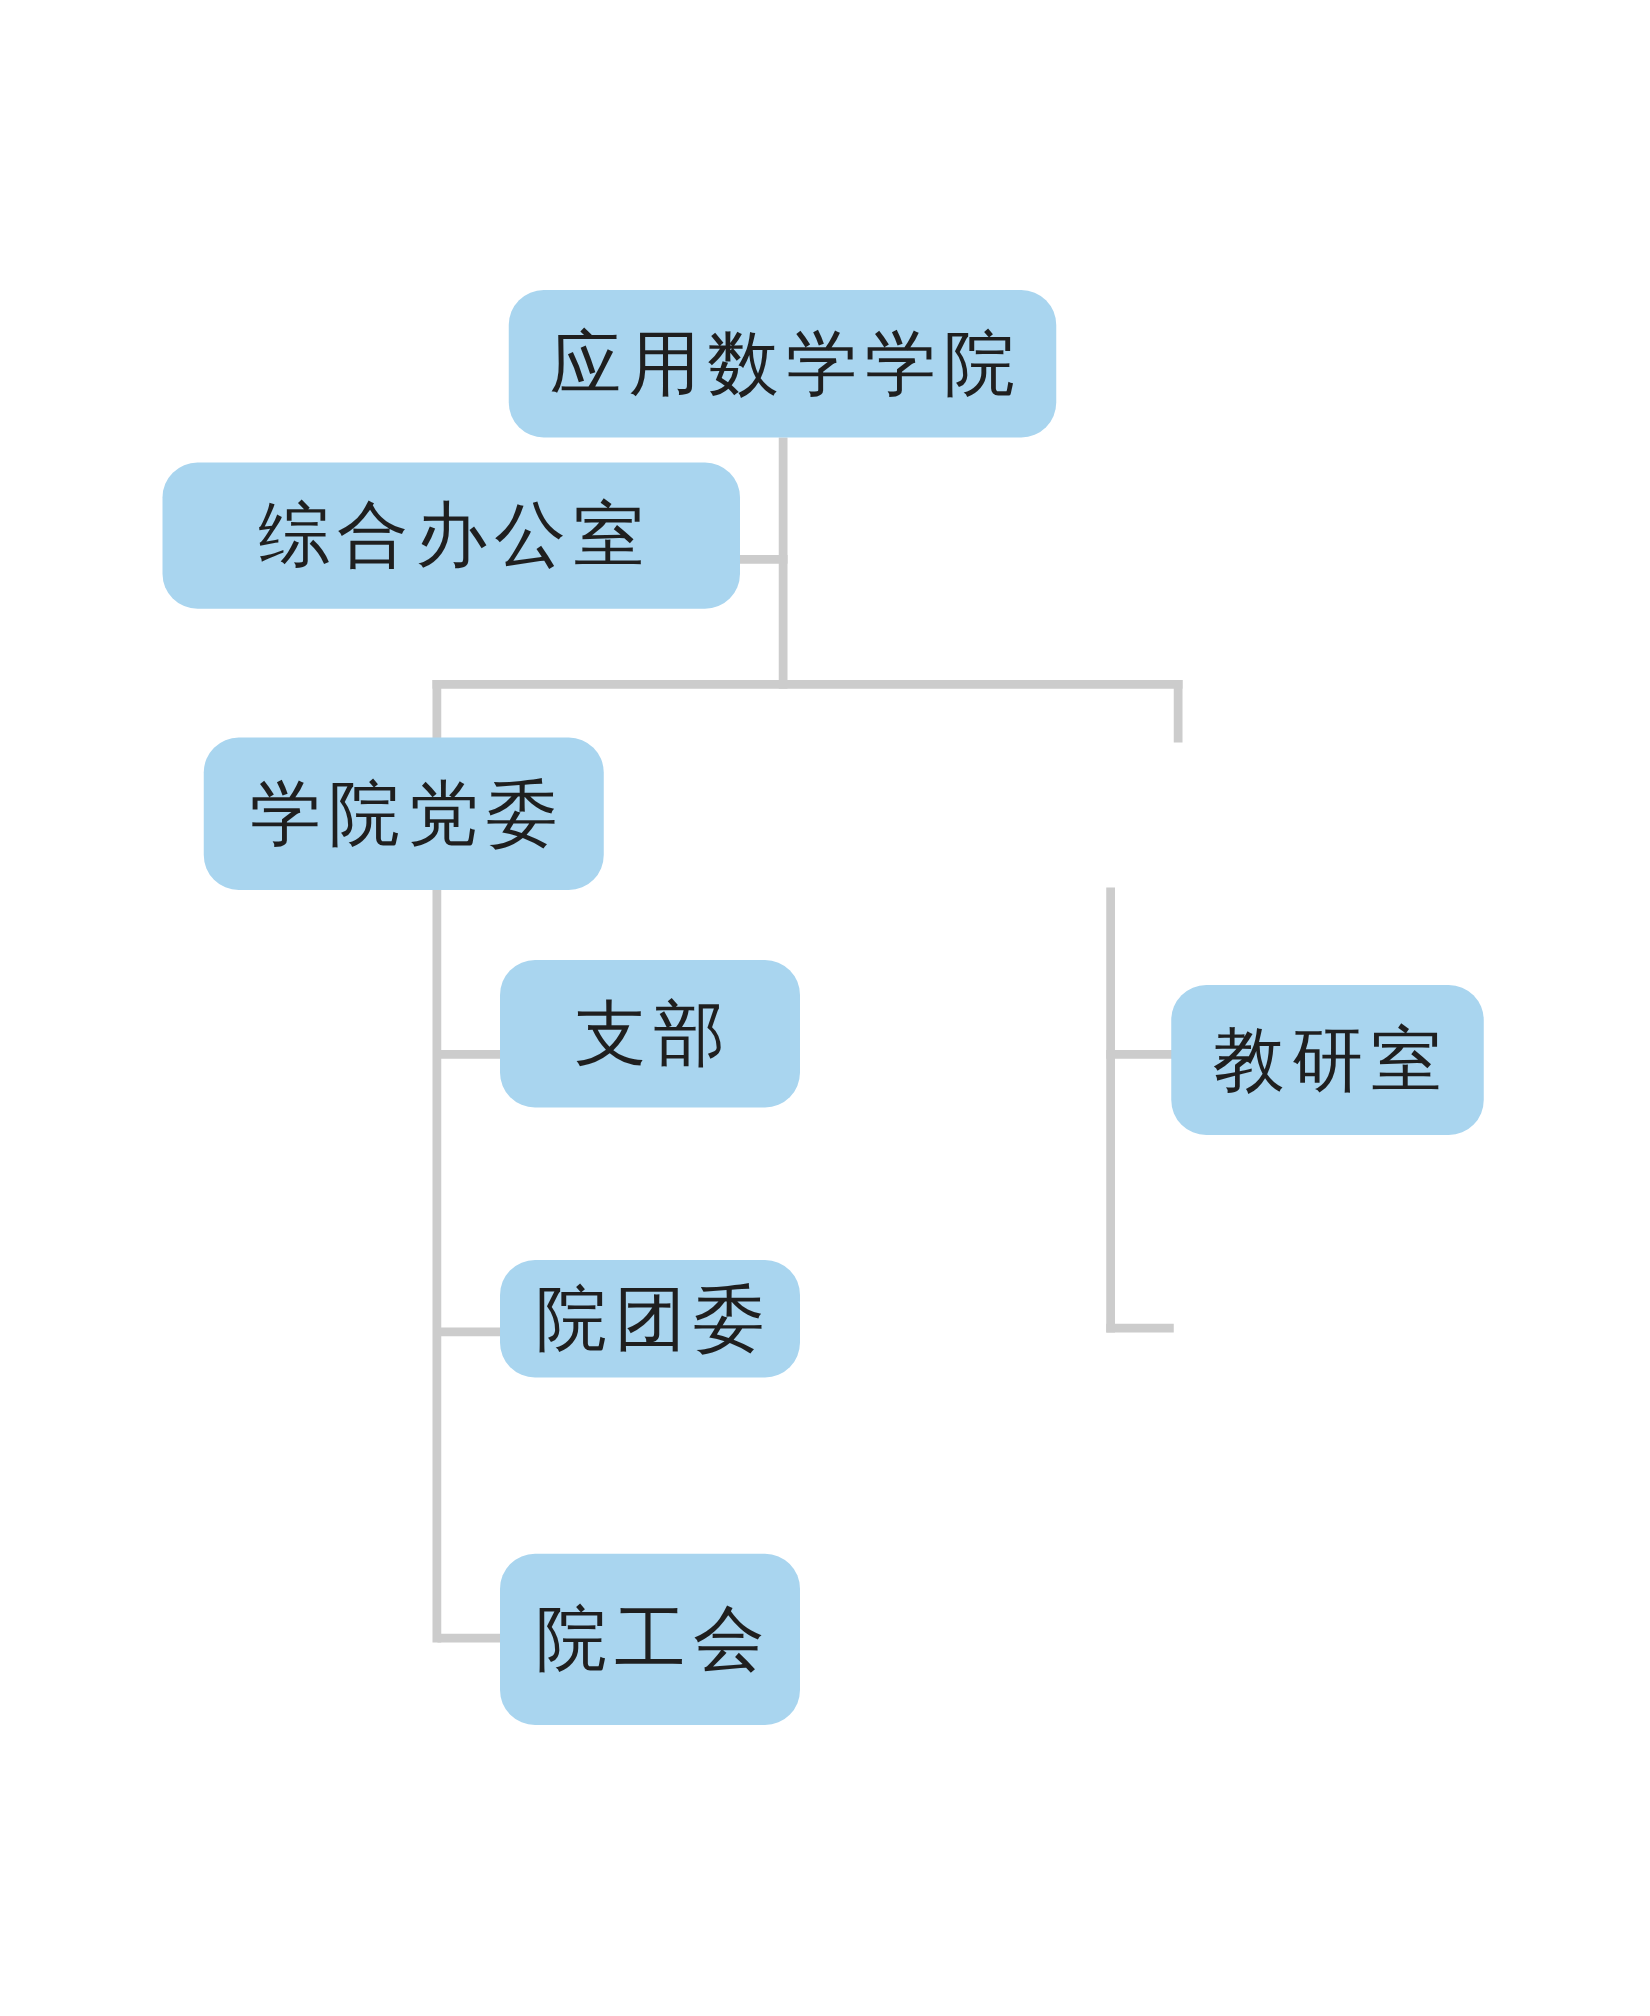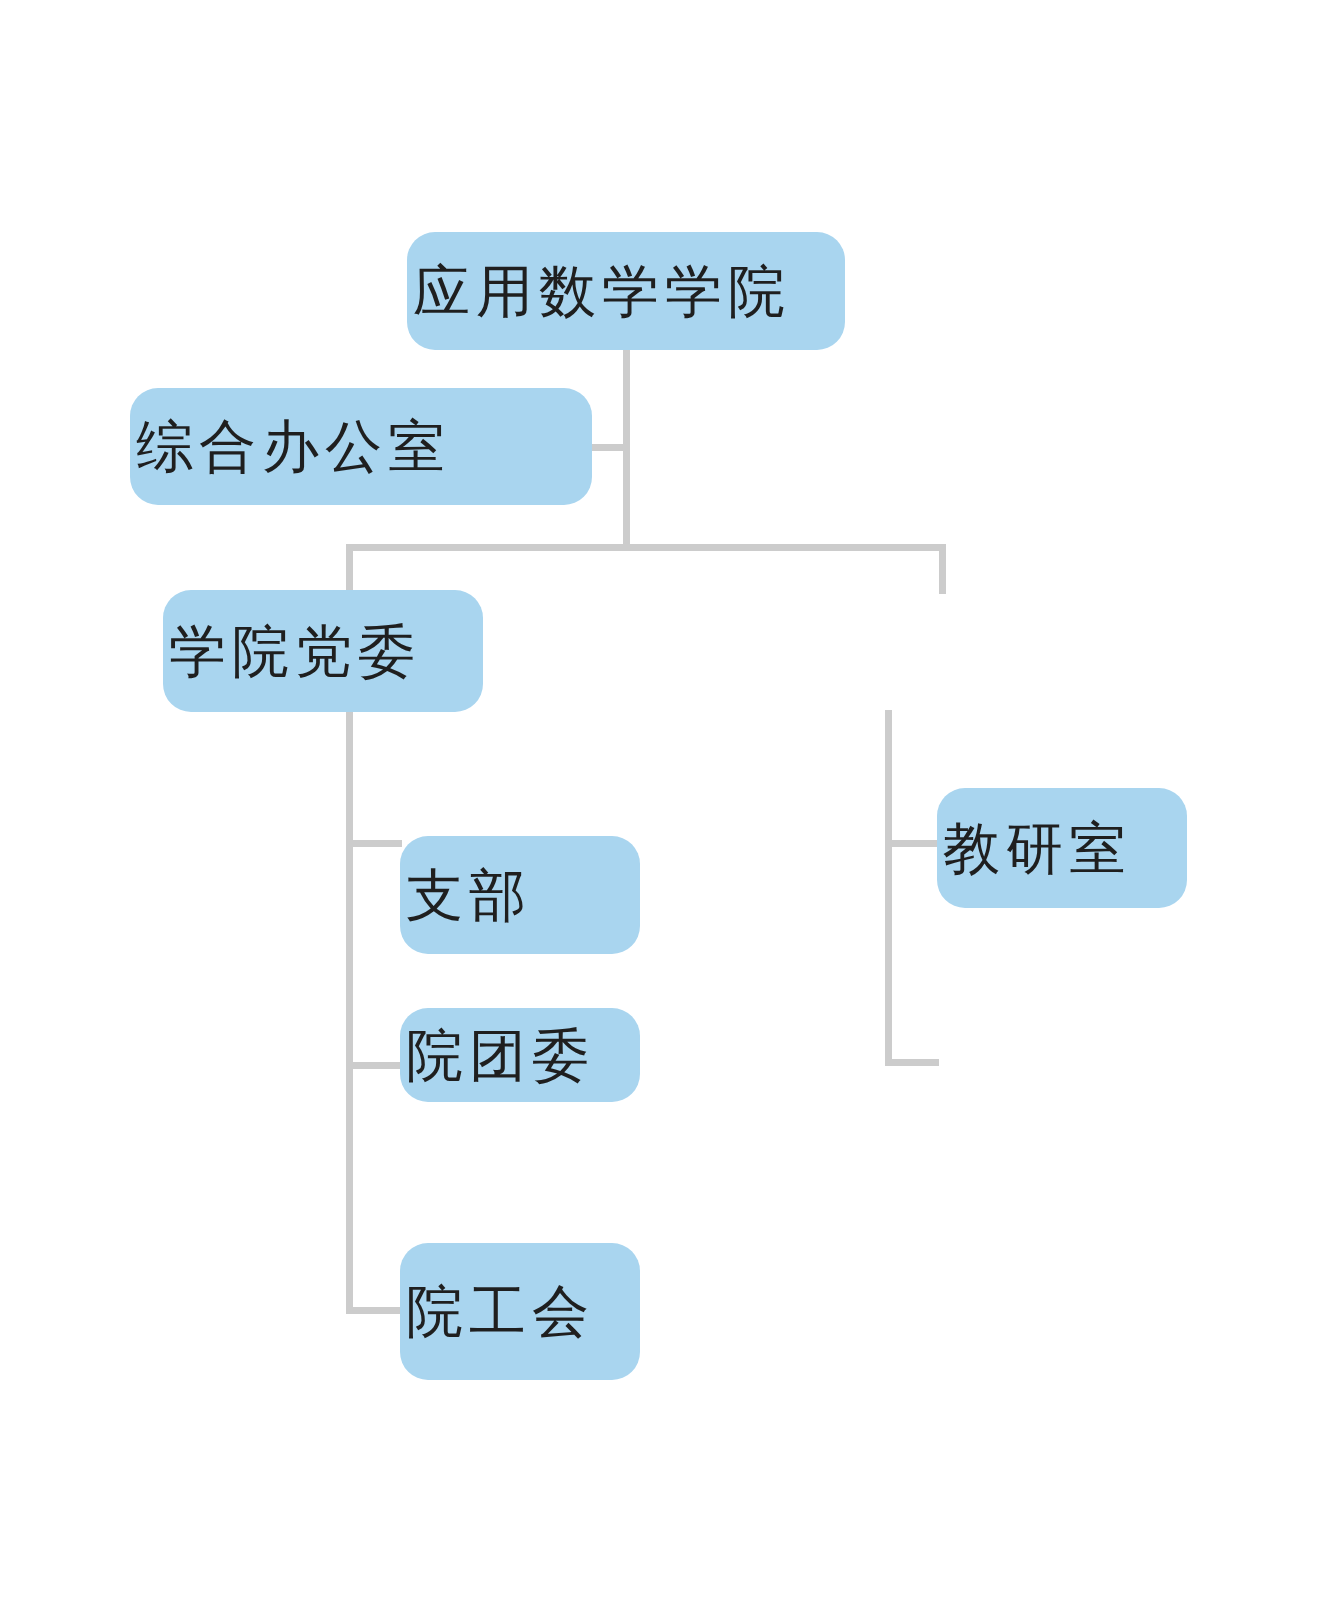--- a/index.html
+++ b/index.html
@@ -11,20 +11,21 @@
     background: var(--bg, #ffffff);
     font-family: "DejaVu Serif", "Liberation Serif", serif;
     overflow: hidden;
   }
   .node {
     position: absolute;
     background: var(--fill, #a9d5ef);
     border-radius: 28px;
     display: flex;
     align-items: center;
+    justify-content: center;
   }
   .node .label {
     color: var(--text, #1f1f1f);
     font-size: 57px;
     letter-spacing: 6px;
     text-indent: 6px;
     white-space: nowrap;
     line-height: 1;
   }
   .line {
@@ -47,30 +48,30 @@
   <div class="line" style="left:350px; top:1062px; width:52px; height:7px;"></div>
   <div class="line" style="left:350px; top:1307px; width:52px; height:7px;"></div>
   <div class="line" style="left:885px; top:710px; width:7px;  height:356px;"></div>
   <div class="line" style="left:885px; top:840px; width:54px; height:7px;"></div>
   <div class="line" style="left:885px; top:1059px; width:54px; height:7px;"></div>
 
   <div class="node" style="left:407px; top:232px; width:438px; height:118px;">
     <span class="label">应用数学学院</span>
   </div>
 
-  <div class="node" style="left:130px; top:388px; width:462px; height:117px;">
+  <div class="node" style="left:130px; top:370px; width:462px; height:117px;">
     <span class="label">综合办公室</span>
   </div>
 
   <div class="node" style="left:163px; top:590px; width:320px; height:122px;">
     <span class="label">学院党委</span>
   </div>
 
 
-  <div class="node" style="left:400px; top:836px; width:240px; height:118px;">
+  <div class="node" style="left:400px; top:768px; width:240px; height:118px;">
     <span class="label">支部</span>
   </div>
 
   <div class="node" style="left:400px; top:1008px; width:240px; height:94px;">
     <span class="label">院团委</span>
   </div>
 
   <div class="node" style="left:400px; top:1243px; width:240px; height:137px;">
     <span class="label">院工会</span>
   </div>

